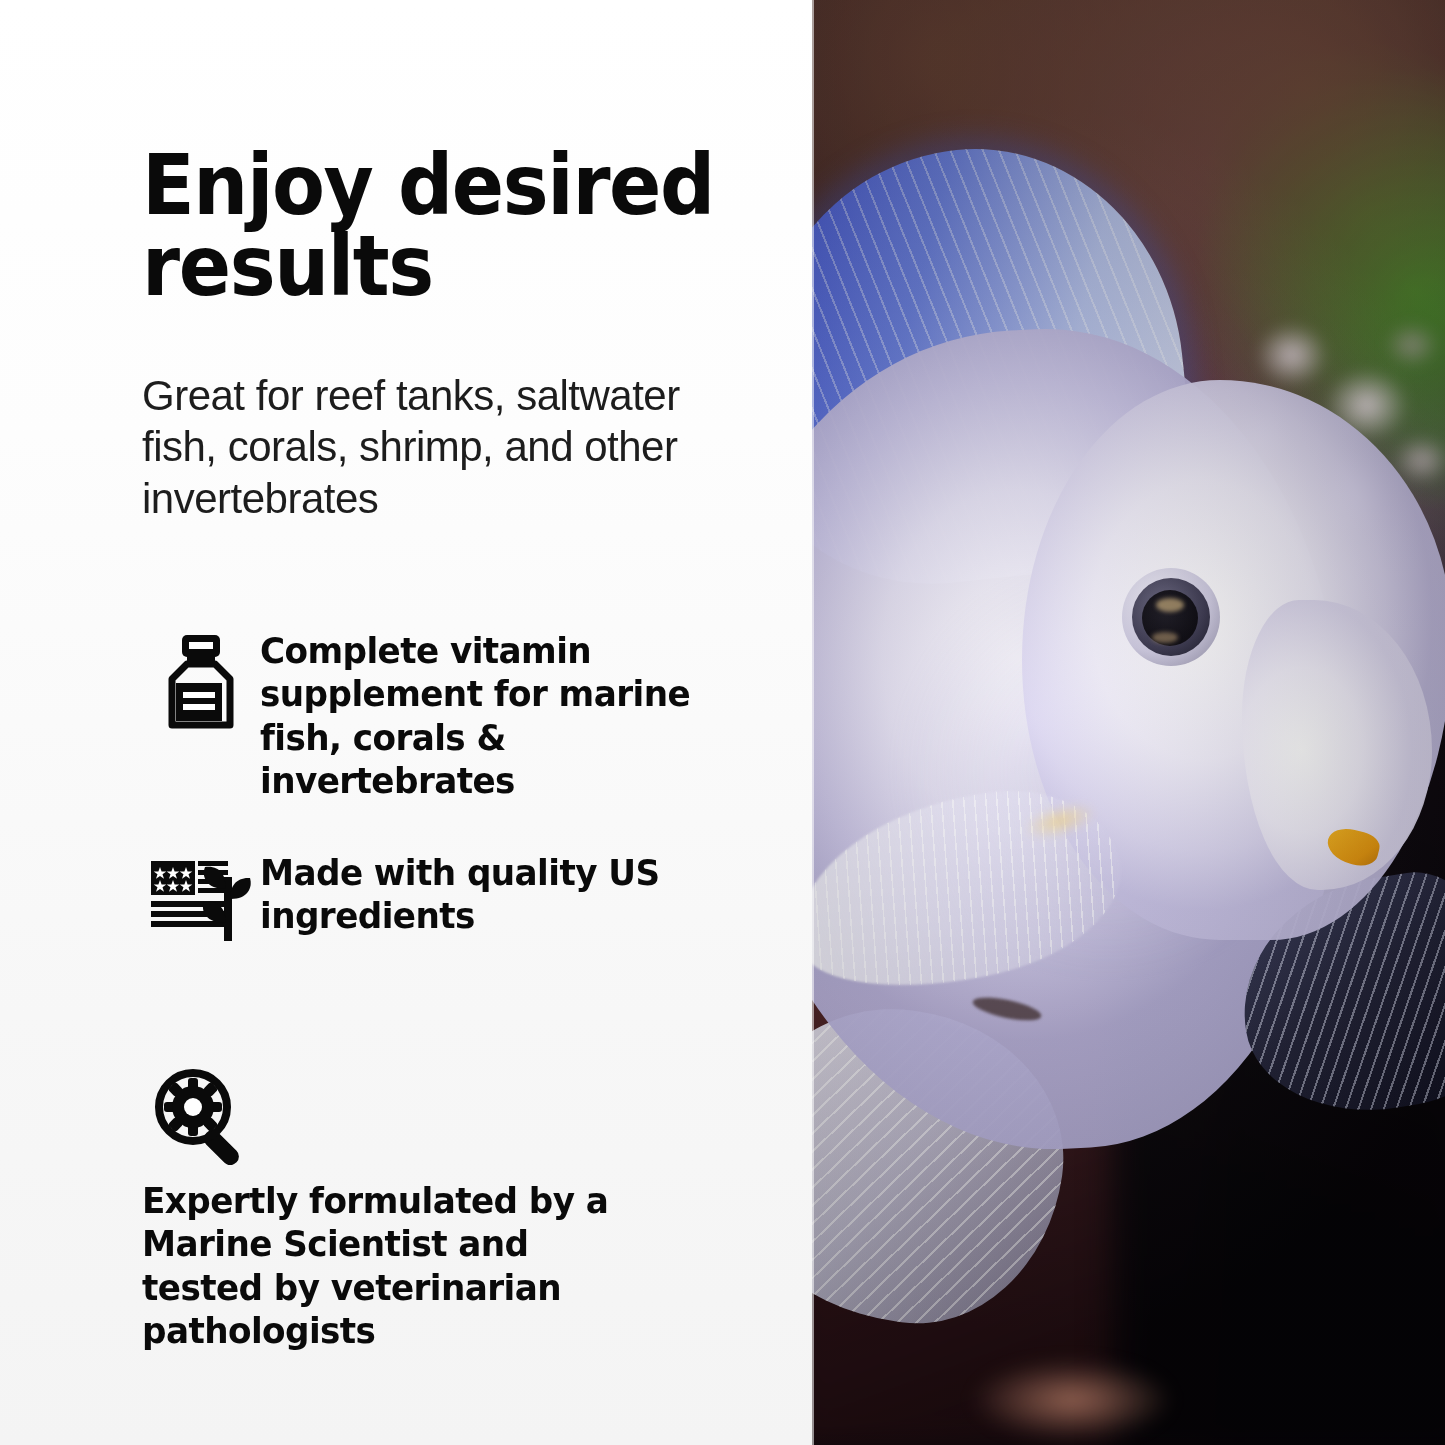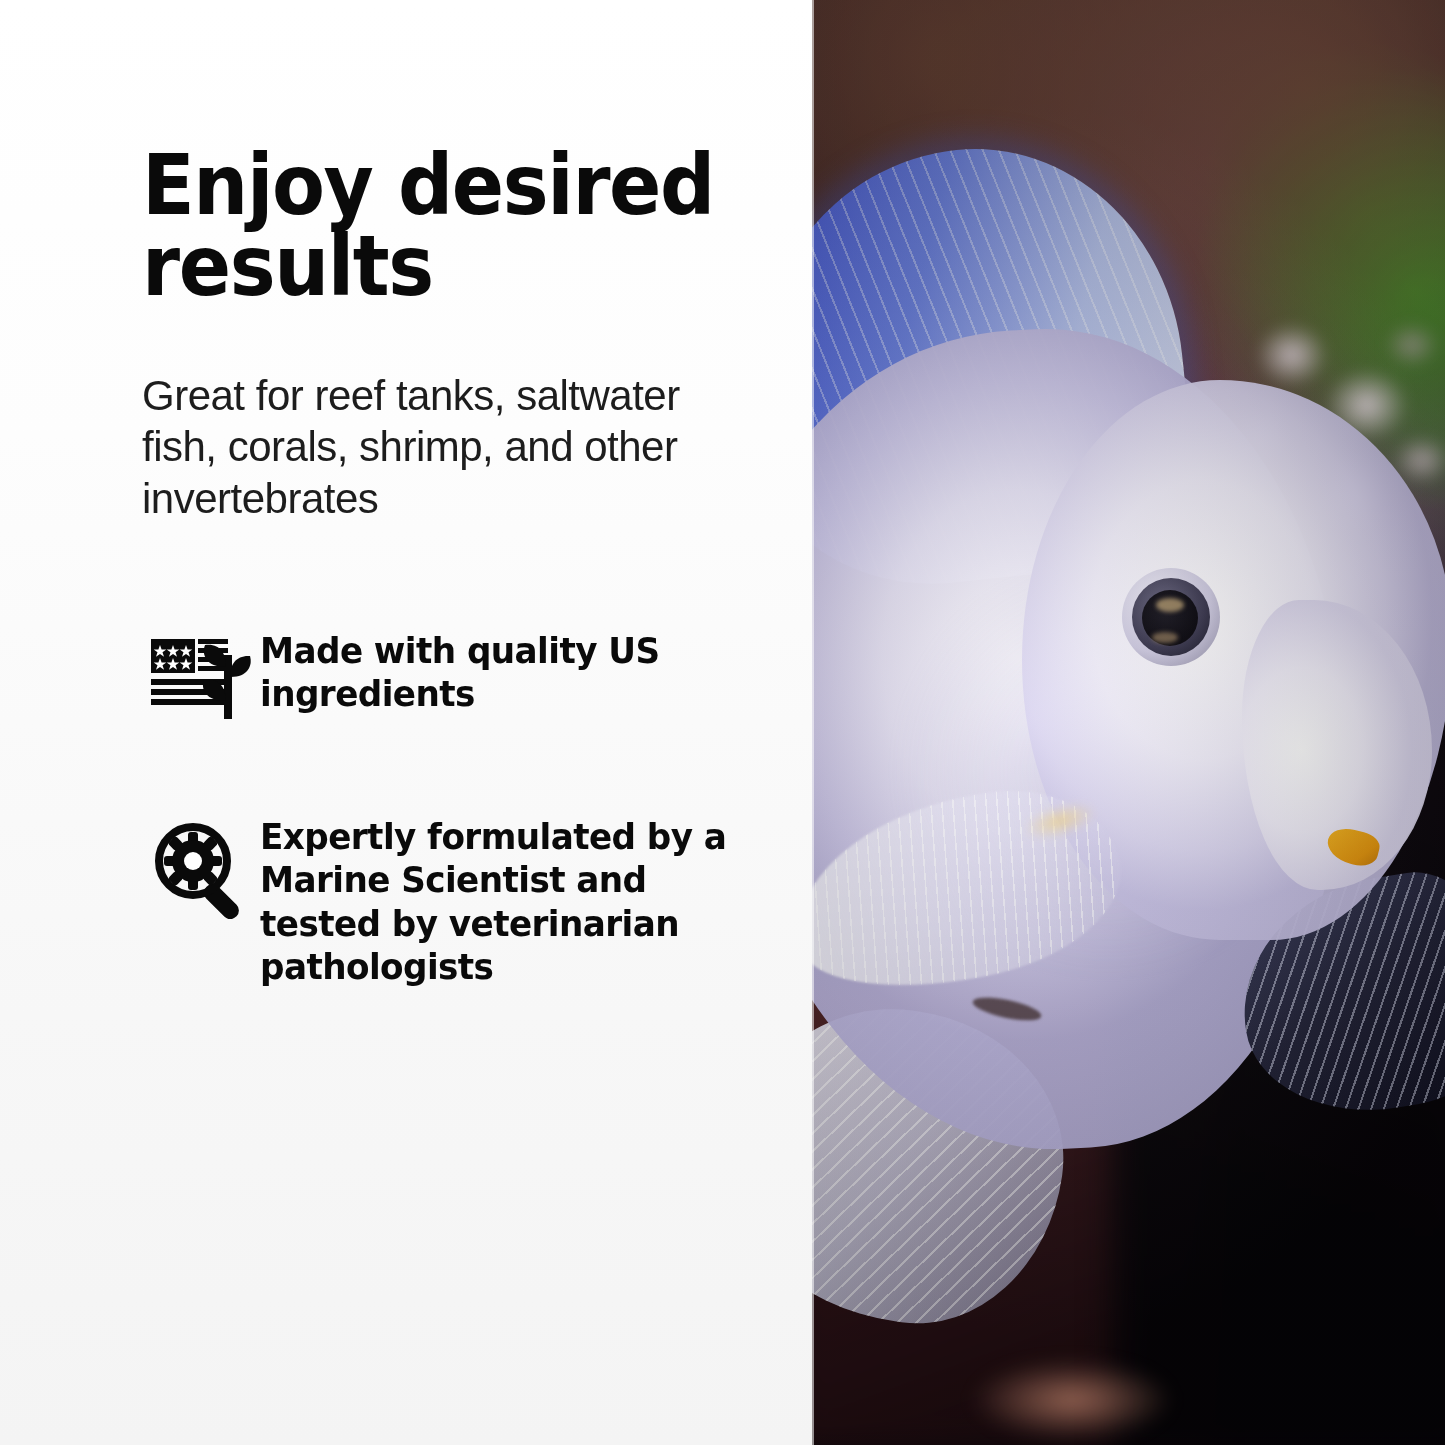--- a/index.html
+++ b/index.html
@@ -55,21 +55,21 @@
     margin-top:104px;
     display:flex;
     flex-direction:column;
   }
   .feature{
     display:flex;
     align-items:flex-start;
     margin-bottom:48px;
   }
   .feature:last-child{margin-bottom:0;}
-  .feature.f3{margin-top:34px;}
+  .feature.f3{margin-top:58px;flex-direction:column;}
 
   .feat-icon{
     flex:0 0 118px;
     width:118px;
     height:104px;
     display:flex;
     align-items:flex-start;
     justify-content:center;
     padding-top:4px;
     box-sizing:border-box;
@@ -298,20 +298,38 @@
 <div class="page">
 
   <div class="left-panel">
 
     <h1 class="headline">Enjoy desired results</h1>
 
     <p class="subcopy">Great for reef tanks, saltwater fish, corals, shrimp, and other invertebrates</p>
 
     <div class="features">
 
+      <div class="feature f1">
+        <div class="feat-icon">
+          <svg width="78" height="96" viewBox="0 0 78 96" aria-hidden="true">
+
+            <rect x="20" y="2" width="38" height="22" rx="5" fill="#0a0a0a"></rect>
+            <rect x="27" y="9" width="24" height="7" fill="#ffffff"></rect>
+
+            <rect x="25" y="24" width="28" height="7" fill="#0a0a0a"></rect>
+
+            <path d="M25 31 L10 46 L10 92 L68 92 L68 46 L53 31 Z" fill="none" stroke="#0a0a0a" stroke-width="7" stroke-linejoin="round"></path>
+
+            <rect x="14" y="50" width="46" height="38" fill="#0a0a0a"></rect>
+            <rect x="21" y="59" width="32" height="6" fill="#ffffff"></rect>
+            <rect x="21" y="71" width="32" height="6" fill="#ffffff"></rect>
+          </svg>
+        </div>
+        <div class="feat-text">Complete vitamin supplement for marine fish, corals &amp; invertebrates</div>
+      </div>
 
       <div class="feature f2">
         <div class="feat-icon">
           <svg width="104" height="88" viewBox="0 0 104 88" aria-hidden="true">
 
             <rect x="2" y="6" width="44" height="34" fill="#0a0a0a"></rect>
 
             <polygon points="11,12 12.6,16.4 17.3,16.4 13.5,19.2 15,23.7 11,21 7,23.7 8.5,19.2 4.7,16.4 9.4,16.4" fill="#ffffff"></polygon>
             <polygon points="24,12 25.6,16.4 30.3,16.4 26.5,19.2 28,23.7 24,21 20,23.7 21.5,19.2 17.7,16.4 22.4,16.4" fill="#ffffff"></polygon>
             <polygon points="37,12 38.6,16.4 43.3,16.4 39.5,19.2 41,23.7 37,21 33,23.7 34.5,19.2 30.7,16.4 35.4,16.4" fill="#ffffff"></polygon>

